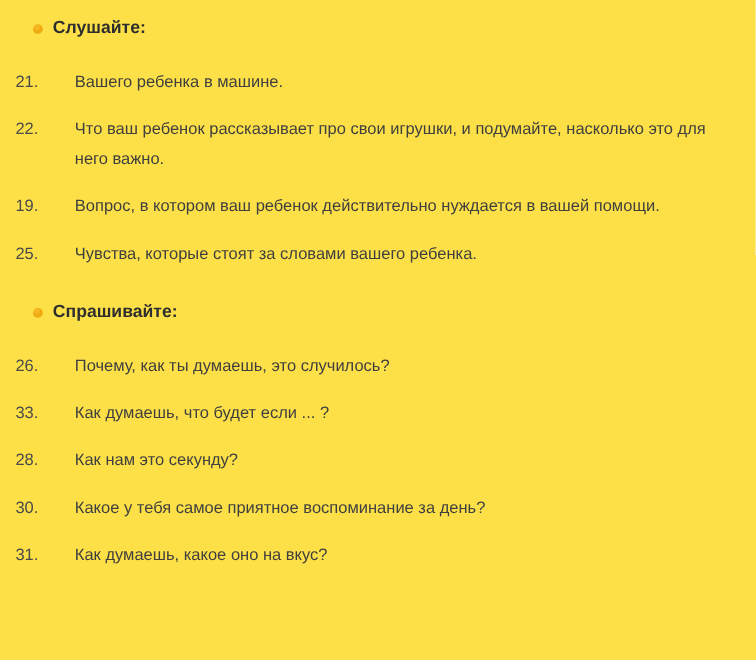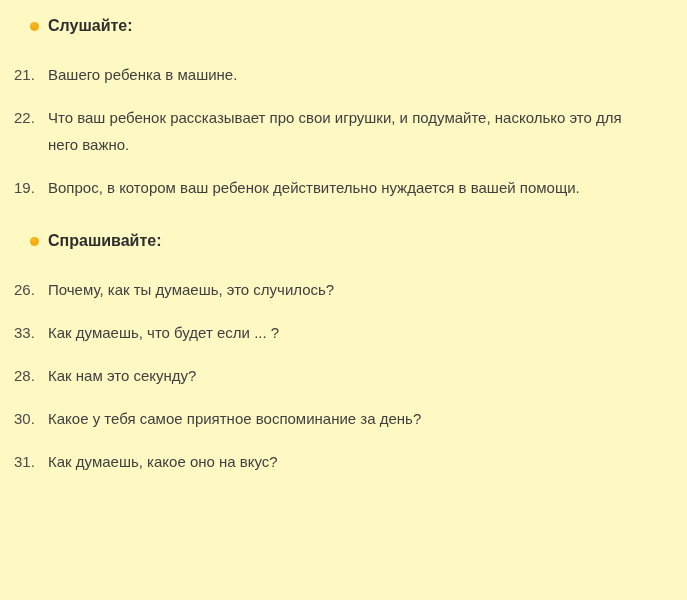--- a/index.html
+++ b/index.html
@@ -6,21 +6,21 @@
     margin: 0;
     padding: 0;
     background: #ffffff;
   }
   .doc {
     position: relative;
     width: 687px;
     height: 600px;
     box-sizing: border-box;
     padding: 16px 30px 10px 0;
-    background: #fef9c3;
+    background: #fde047;
     font-family: "Liberation Sans", "DejaVu Sans", sans-serif;
     color: #3f3f3f;
     overflow: hidden;
   }
   .section + .section {
     margin-top: 30px;
   }
   .heading-row {
     display: flex;
     align-items: center;
@@ -43,20 +43,21 @@
     font-weight: bold;
     color: #2e2e2e;
   }
   .item {
     display: flex;
     align-items: flex-start;
     padding-left: 14px;
     margin-bottom: 16px;
     font-size: 15px;
     line-height: 27px;
+    gap: 20px;
   }
   .item:last-child {
     margin-bottom: 0;
   }
   .num {
     flex: 0 0 34px;
     width: 34px;
     color: #4a4a4a;
   }
   .txt {
@@ -80,20 +81,24 @@
       <span class="txt">Вашего ребенка в машине.</span>
     </div>
     <div class="item">
       <span class="num">22.</span>
       <span class="txt">Что ваш ребенок рассказывает про свои игрушки, и подумайте, насколько это для него важно.</span>
     </div>
     <div class="item">
       <span class="num">19.</span>
       <span class="txt">Вопрос, в котором ваш ребенок действительно нуждается в вашей помощи.</span>
     </div>
+    <div class="item">
+      <span class="num">25.</span>
+      <span class="txt">Чувства, которые стоят за словами вашего ребенка.</span>
+    </div>
   </div>
 
   <div class="section">
     <div class="heading-row">
       <span class="bullet"></span>
       <h3 class="heading">Спрашивайте:</h3>
     </div>
     <div class="item">
       <span class="num">26.</span>
       <span class="txt">Почему, как ты думаешь, это случилось?</span>

